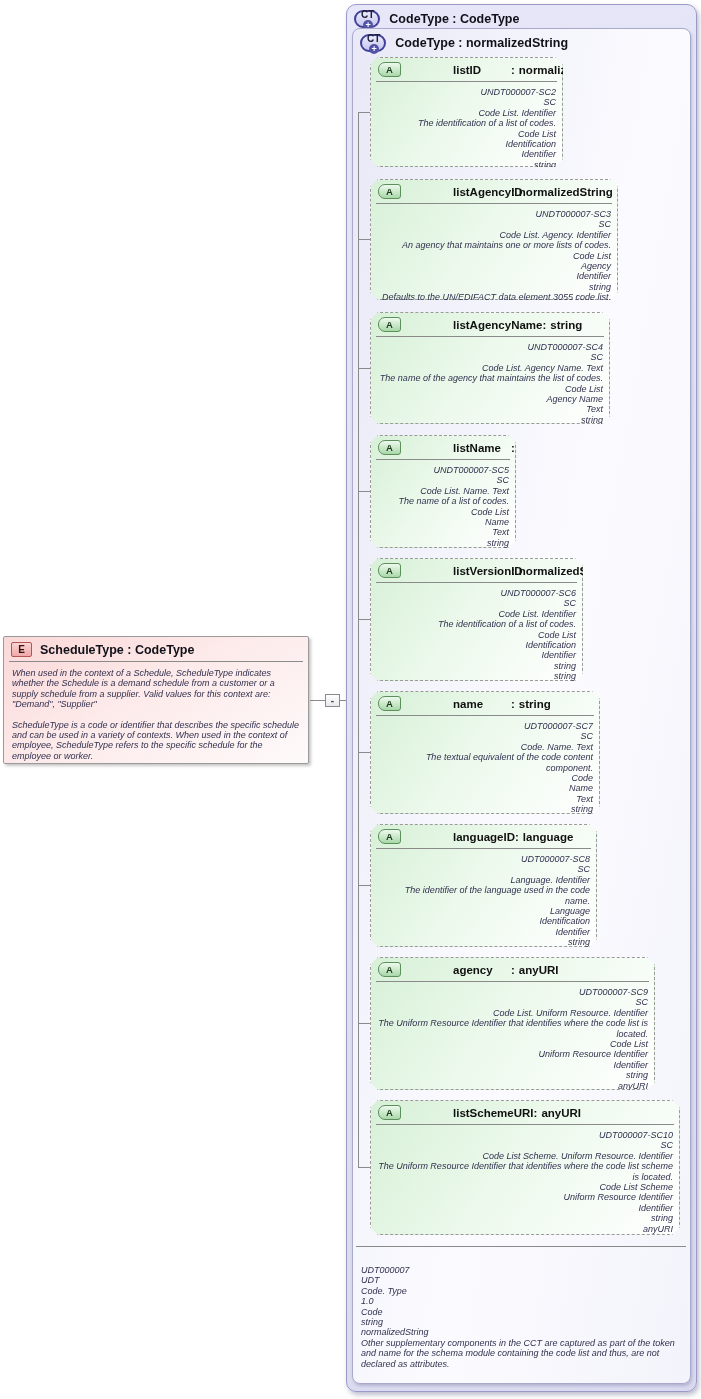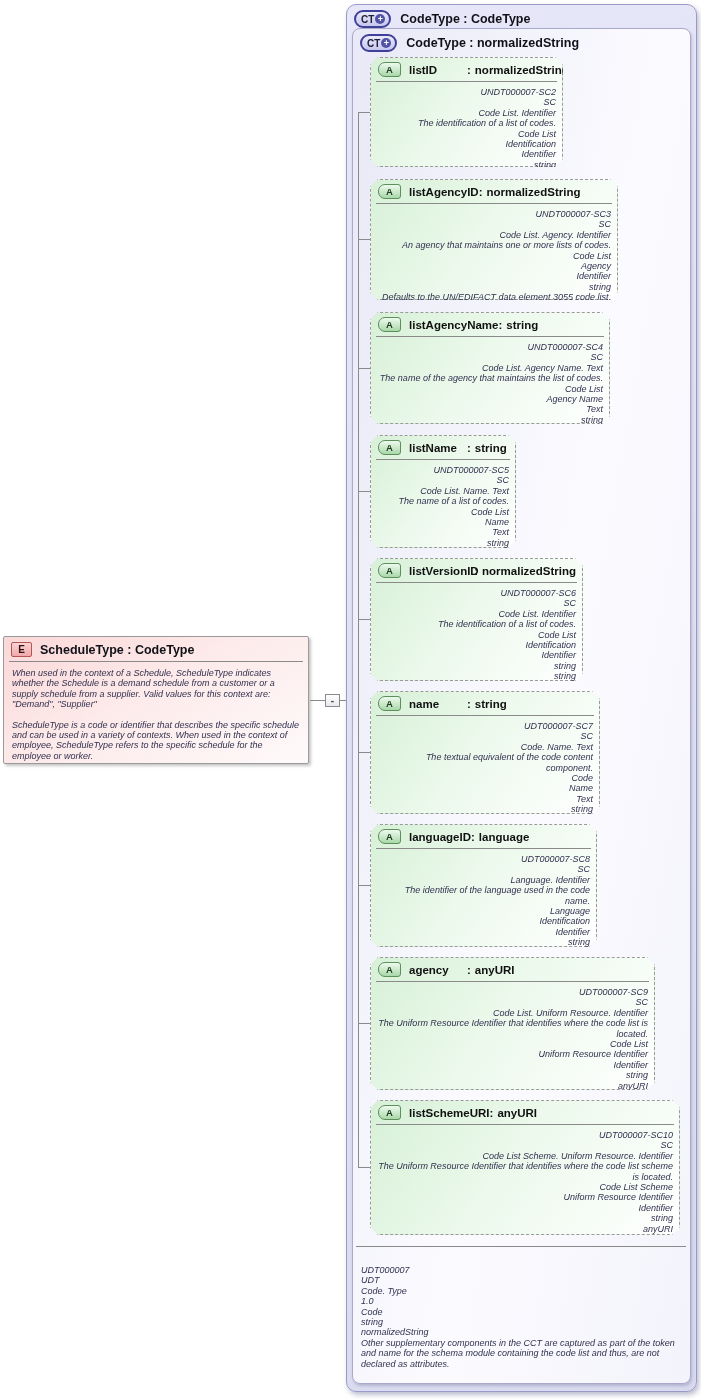--- a/index.html
+++ b/index.html
@@ -25,21 +25,21 @@
     background:linear-gradient(100deg,#e9e9f7 0%,#fbfbff 55%,#f3f3fb 100%);
     border:1px solid #a9a9cc; border-radius:8px;
     box-shadow:1px 2px 3px rgba(110,110,150,.35);
   }
   
   .ct-icon {
     display:inline-flex; align-items:center; justify-content:center;
     height:14px; padding:0 4px 0 5px;
     background:linear-gradient(#eaeafc,#c7c7ee);
     border:2px solid #40409a; border-radius:9px;
-    font-size:10px; font-weight:bold; color:#20203a; letter-spacing:0;
+    font-size:10px; font-weight:bold; color:#20203a; letter-spacing:0;flex-direction:column;
   }
   .plus-circle {
     display:inline-block; width:10px; height:10px; margin-left:1px;
     background:#5353a6; border-radius:50%;
     color:#ffffff; font-size:9px; line-height:10px; text-align:center; font-weight:bold;
   }
   .a-icon {
     display:inline-block; width:21px; height:13px; margin-right:8px; flex:0 0 auto;
     background:linear-gradient(#eefaee,#a9d8a9);
     border:1px solid #5d8f5d; border-radius:7px 3px 3px 7px;
@@ -53,21 +53,21 @@
   }
   
   .attr-box {
     position:absolute; left:17px; box-sizing:border-box;
     border:1px dashed #9a9a9a;
     background:linear-gradient(125deg,#d7f0d7 0%,#ecf9ec 45%,#ffffff 100%);
     clip-path:polygon(8px 0,calc(100% - 8px) 0,100% 8px,100% calc(100% - 8px),calc(100% - 8px) 100%,8px 100%,0 calc(100% - 8px),0 8px);
     filter:drop-shadow(2px 2px 2px rgba(90,90,110,.35));
   }
   .attr-header { display:flex; align-items:center; padding:4px 6px 2px 7px; }
-  .attr-name { display:inline-block; min-width:58px; font-weight:bold; font-size:11.5px; color:#101010; }
+  .attr-name { display:inline-block; min-width:58px; font-weight:bold; font-size:11.5px; color:#101010;margin-left:44px; }
   .attr-colon { font-weight:bold; font-size:11.5px; margin:0 4px 0 0; }
   .attr-type { font-weight:bold; font-size:11.5px; color:#101010; }
   .attr-sep { height:1px; background:#8a8a8a; margin:2px 5px 3px 5px; }
   .attr-body { padding:2px 6px 5px 7px;text-align:right; }
   .doc-line, .para, .line {
     font-style:italic; font-size:9px; line-height:10.4px; color:#31314f;
   }
   .para { margin:0 0 10px 0; }
   
   .hline { position:absolute; height:1px; background:#8a8a8a; }

